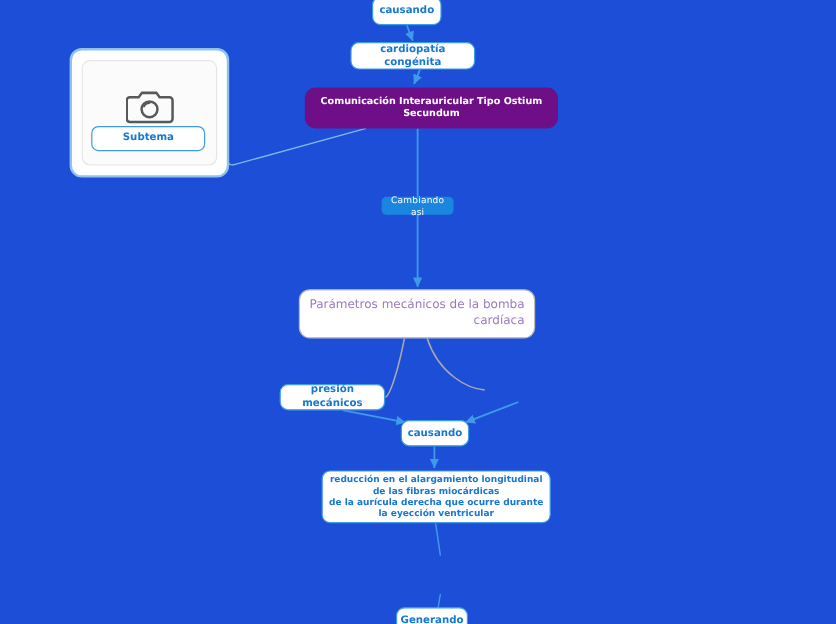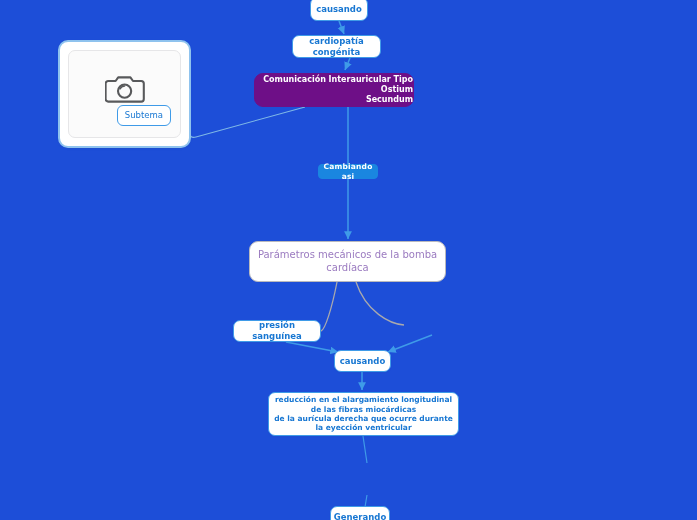--- a/index.html
+++ b/index.html
@@ -92,24 +92,24 @@
     top: 46%;
     transform: translate(-50%, -50%);
   }
   .subtema-chip {
     position: absolute;
     right: 9px;
     bottom: 11px;
     background: #ffffff;
     border: 1.6px solid #3f9be8;
     color: #1877d2;
-    font-weight: normal;
+    font-weight: bold;
     font-size: 8.5px;
     border-radius: 6px;
-    padding: 4px 7px;
+    padding: 4px 25px;
     white-space: nowrap;
   }
 
   .multi { white-space: pre-line; }
 </style>
 </head>
 <body>
 
 <div id="canvas">
 
@@ -140,56 +140,56 @@
 
     <path d="M 363,436 L 367,463" stroke="#3f9be8" stroke-width="1.2" fill="none"></path>
 
     <path d="M 367,495 L 365,507" stroke="#3f9be8" stroke-width="1.2" fill="none"></path>
   </svg>
 
   <div class="node n-blue" style="left:310px; top:-3px; width:58px; height:24px; font-size:8.5px;">
     <span>causando</span>
   </div>
 
-  <div class="node n-blue" style="left:292px; top:35px; width:89px; height:23px; font-size:8.5px;">
+  <div class="node n-blue" style="left:292px; top:35px; width:104px; height:23px; font-size:8.5px;">
     <span>cardiopatía congénita</span>
   </div>
 
-  <div class="node n-purple multi" style="left:254px; top:73px; width:160px; height:34px; font-size:8px;text-align:right;">
+  <div class="node n-purple multi" style="left:254px; top:73px; width:211px; height:34px; font-size:8px;">
     <span>Comunicación Interauricular Tipo Ostium
 Secundum</span>
   </div>
 
   <div class="node n-imagebox" style="left:58px; top:40px; width:133px; height:108px;">
     <div class="imagebox-inner">
       <span class="camera-icon">
         <svg width="40" height="32" viewBox="0 0 40 32" xmlns="http://www.w3.org/2000/svg">
           <path d="M3.2,8.5 h7.4 l2.6,-3.6 h12.2 l2.6,3.6 h8.2
                    a2.6,2.6 0 0 1 2.6,2.6 v15.4 a2.6,2.6 0 0 1 -2.6,2.6
                    h-33 a2.6,2.6 0 0 1 -2.6,-2.6 v-15.4
                    a2.6,2.6 0 0 1 2.6,-2.6 z" fill="none" stroke="#58595b" stroke-width="2.1" stroke-linejoin="round"></path>
           <circle cx="19.6" cy="18.6" r="6.6" fill="none" stroke="#58595b" stroke-width="2.1"></circle>
           <path d="M19.6,13.4 a5.2,5.2 0 0 0 -4.6,3.0" fill="none" stroke="#58595b" stroke-width="1.5" stroke-linecap="round"></path>
         </svg>
       </span>
       <span class="subtema-chip">Subtema</span>
     </div>
   </div>
 
-  <div class="node n-blue-solid" style="left:318px; top:164px; width:60px; height:15px; font-size:7.5px;font-weight:bold;">
+  <div class="node n-blue-solid" style="left:318px; top:164px; width:60px; height:15px; font-size:7.5px;">
     <span>Cambiando  asi</span>
   </div>
 
-  <div class="node n-gray multi" style="left:249px; top:241px; width:197px; height:41px; font-size:10px;">
+  <div class="node n-gray multi" style="left:249px; top:241px; width:197px; height:41px; font-size:10px;text-align:right;">
     <span>Parámetros mecánicos de la bomba
 cardíaca</span>
   </div>
 
   <div class="node n-blue" style="left:233px; top:320px; width:88px; height:22px; font-size:8.5px;">
-    <span>presión sanguínea</span>
+    <span>presión mecánicos</span>
   </div>
 
 
   <div class="node n-blue" style="left:334px; top:350px; width:57px; height:22px; font-size:8.5px;">
     <span>causando</span>
   </div>
 
   <div class="node n-blue multi" style="left:268px; top:392px; width:191px; height:44px; font-size:7.5px;">
     <span>reducción en el alargamiento longitudinal
 de las fibras miocárdicas

